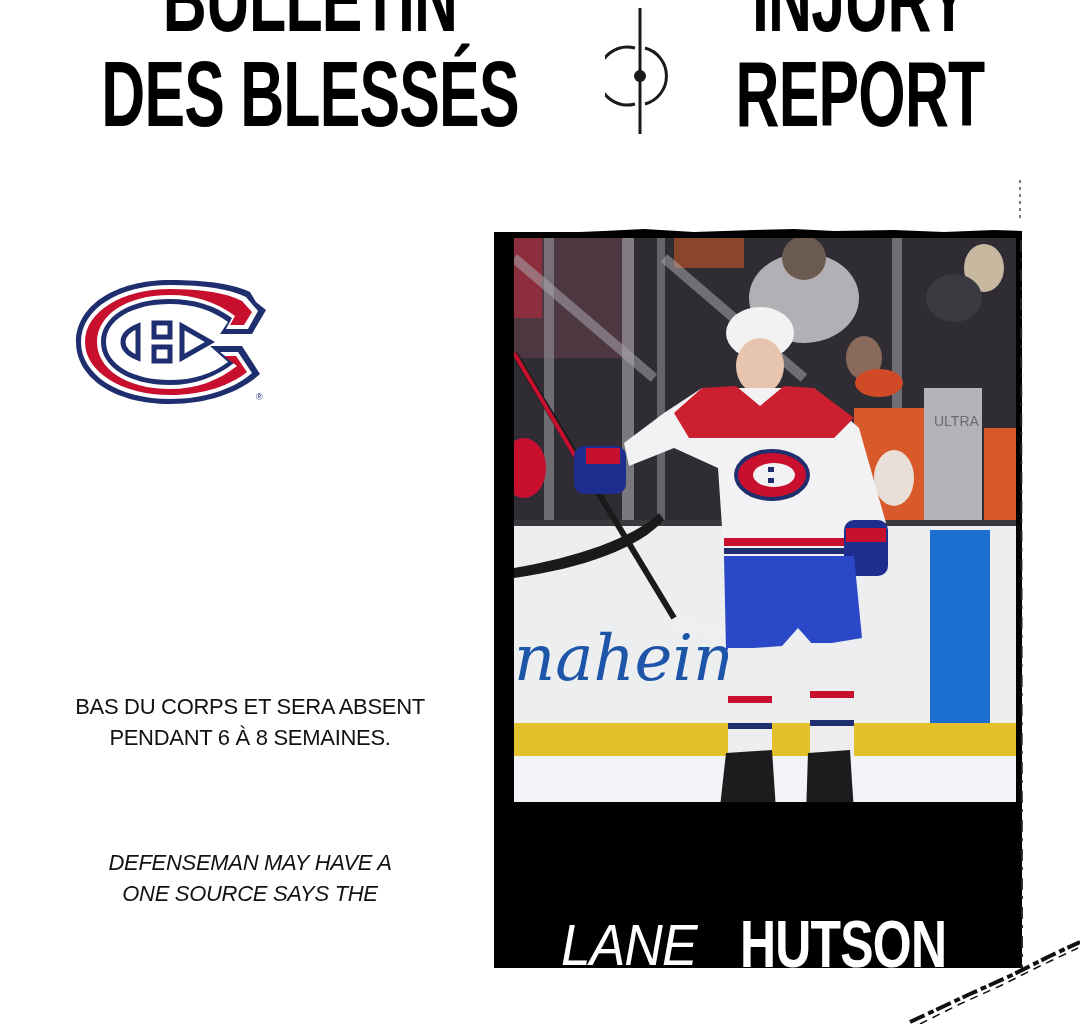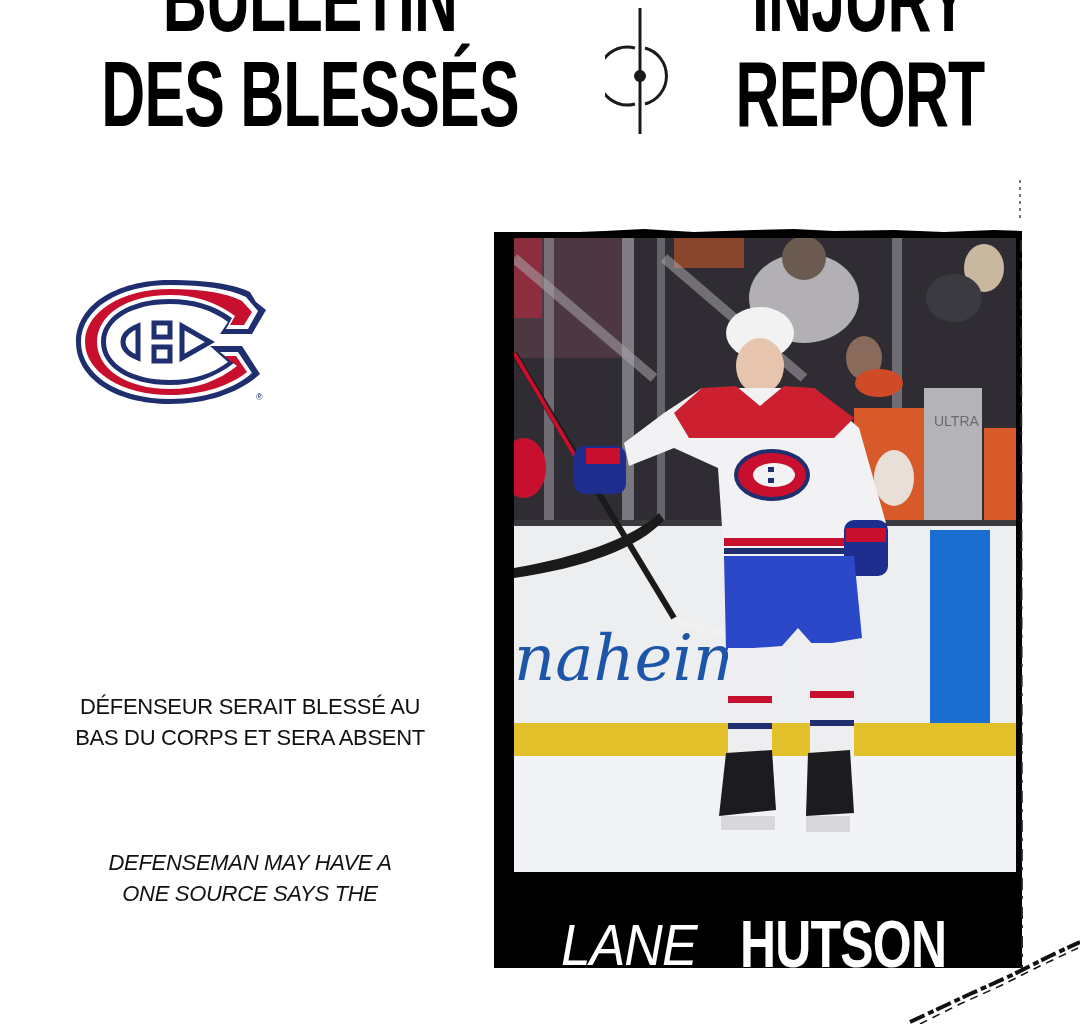--- a/index.html
+++ b/index.html
@@ -42,21 +42,21 @@
     left: 494px; top: 232px;
     width: 528px; height: 736px;
     background: #000;
   }
   #card-torn-top {
     position: absolute; left: 494px; top: 226px; width: 528px; height: 10px;
   }
   #photo {
     position: absolute;
     left: 514px; top: 238px;
-    width: 502px; height: 634px;
+    width: 502px; height: 564px;
     overflow: hidden;
     background: #2a2a2e;
   }
   #photo svg { display: block; }
 
   #nameplate {
     position: absolute;
     left: 520px; top: 880px; width: 490px; height: 80px;
     display: flex; align-items: center; justify-content: center;
     gap: 22px;
@@ -106,22 +106,22 @@
   <path d="M100,15 C52,15 15,38 15,68 C15,98 52,121 100,121 C134,121 161,111 177,98 L166,82 L154,82 L167,92 C148,107 126,115 100,115 C55,115 27,94 27,68 C27,42 55,21 100,21 C125,21 146,28 165,42 L160,51 L174,51 L182,38 L172,27 C157,19 132,15 100,15 Z" fill="#C8102E"></path>
   <path d="M100,36 C70,36 48,50 48,68 C48,86 70,100 100,100 C118,100 134,94 146,86 L112,68 L146,50 C134,42 118,36 100,36 Z" fill="#ffffff"></path>
   <path d="M68,52 L68,84 C58,80 53,74 53,68 C53,62 58,56 68,52 Z" fill="none" stroke="#1E2E6E" stroke-width="5"></path>
   <path d="M112,52 L112,84 L140,68 Z" fill="none" stroke="#1E2E6E" stroke-width="5"></path>
   <rect x="84" y="49" width="16" height="14" fill="none" stroke="#1E2E6E" stroke-width="5"></rect>
   <rect x="84" y="73" width="16" height="14" fill="none" stroke="#1E2E6E" stroke-width="5"></rect>
   <text x="186" y="126" font-size="9" fill="#1E2E6E" font-family="Liberation Sans, sans-serif">®</text>
 </svg>
 
 <div id="desc-fr" class="desc">
-  <div>DÉFENSEUR SERAIT BLESSÉ AU</div>
   <div>BAS DU CORPS ET SERA ABSENT</div>
+  <div>PENDANT 6 À 8 SEMAINES.</div>
 </div>
 
 <div id="desc-en" class="desc">
   <div>DEFENSEMAN MAY HAVE A</div>
   <div>ONE SOURCE SAYS THE</div>
 </div>
 
 <svg id="card-torn-top" viewBox="0 0 528 10" preserveAspectRatio="none">
   <path d="M0,8 L20,6 L60,7 L110,5 L150,3 L200,6 L260,4 L300,3 L340,5 L400,4 L450,6 L500,4 L528,5 L528,10 L0,10 Z" fill="#000"></path>
 </svg>

